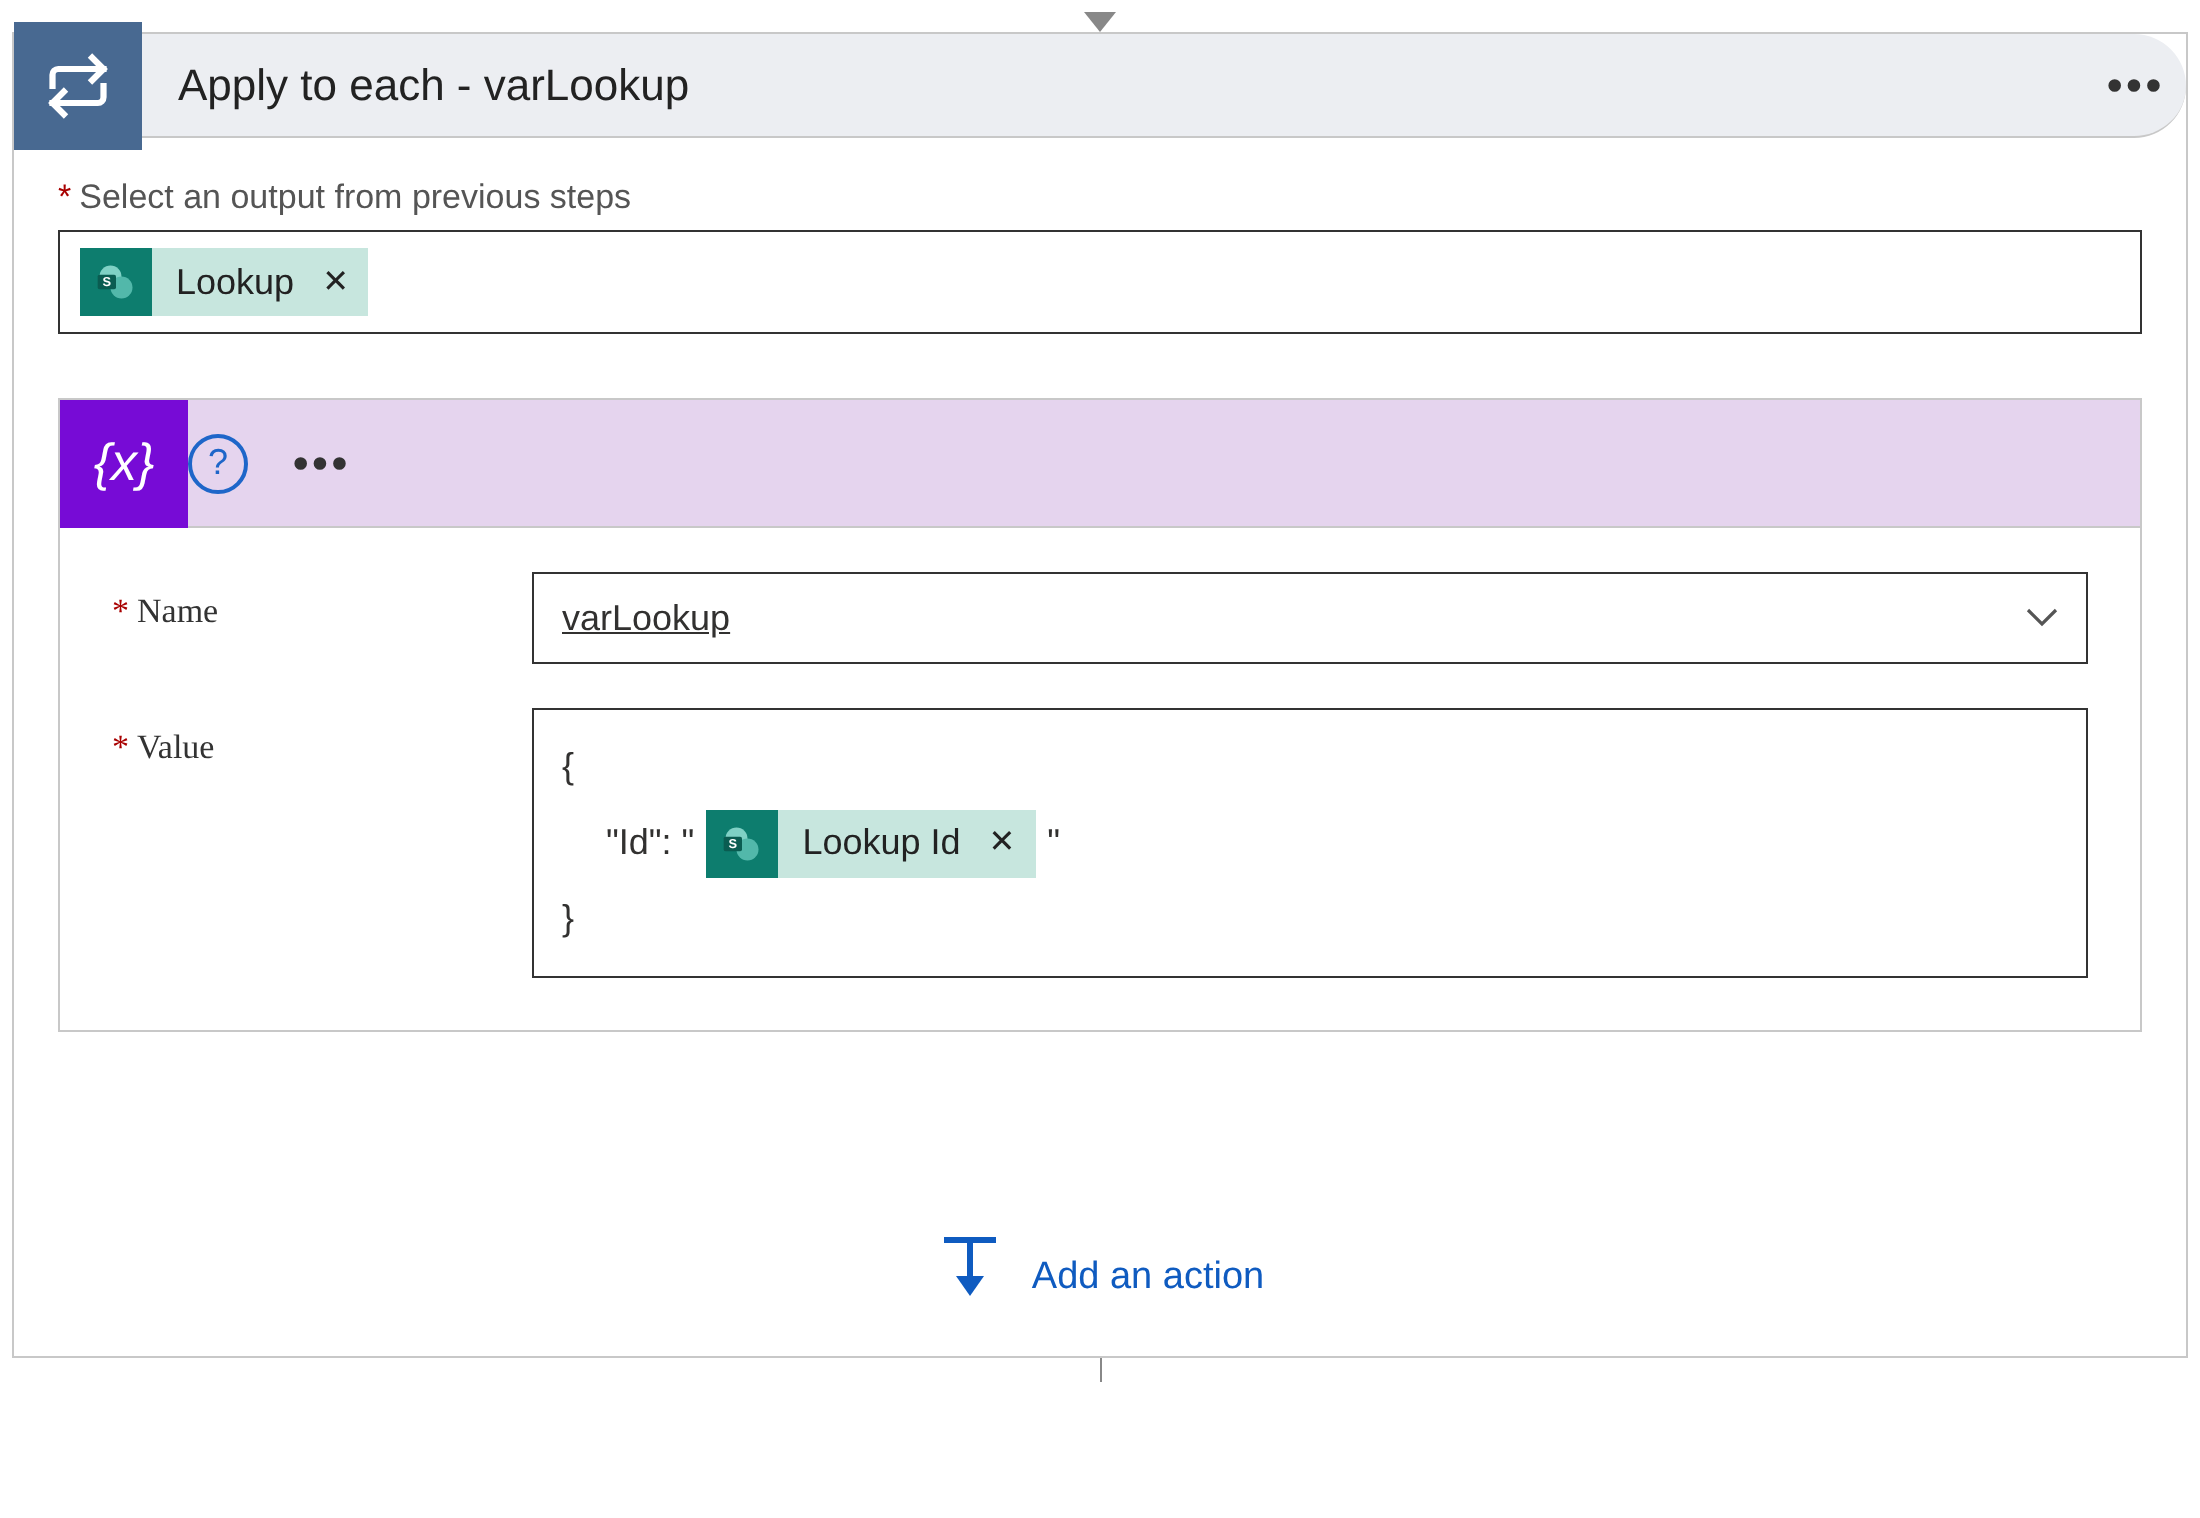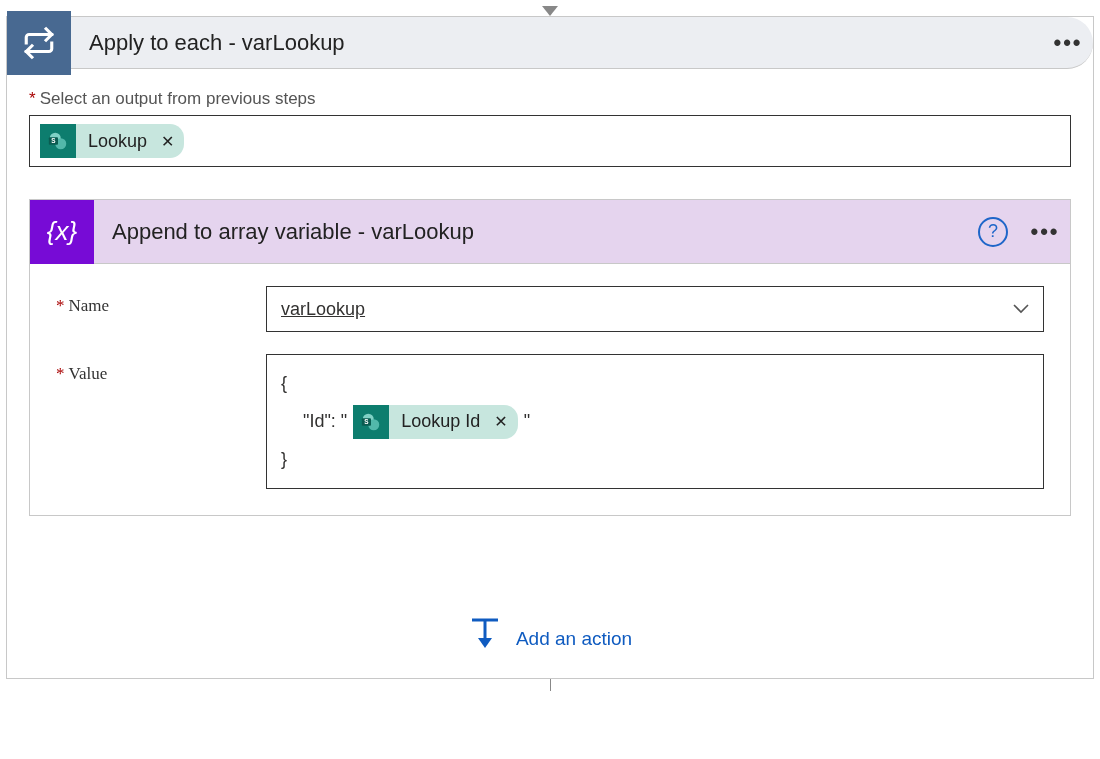--- a/index.html
+++ b/index.html
@@ -73,21 +73,20 @@
     gap: 0;
     min-height: 48px;
   }
   .token {
     display: inline-flex;
     align-items: center;
     background: #c7e6de;
     height: 34px;
     font-size: 18px;
     color: #222;
-    border-radius: 14px;
   }
   .token-icon {
     width: 36px;
     height: 34px;
     background: #0d7d6e;
     display: inline-flex;
     align-items: center;
     justify-content: center;
     flex-shrink: 0;
   }
@@ -240,21 +239,20 @@
         <span class="token-text">Lookup</span>
         <span class="token-x">✕</span>
       </span>
     </div>
 
     <div class="inner-card">
       <div class="inner-header">
         <div class="hdr-icon-box var-icon-bg">
           <span class="var-glyph">{<i>x</i>}</span>
         </div>
-        <div class="hdr-title">Append to array variable - varLookup</div>
         <div class="help-btn">?</div>
         <div class="ellipsis-btn">•••</div>
       </div>
 
       <div class="inner-body">
 
         <div class="param-row">
           <div class="param-label">
             <span class="req">*</span><span>Name</span>
           </div>

